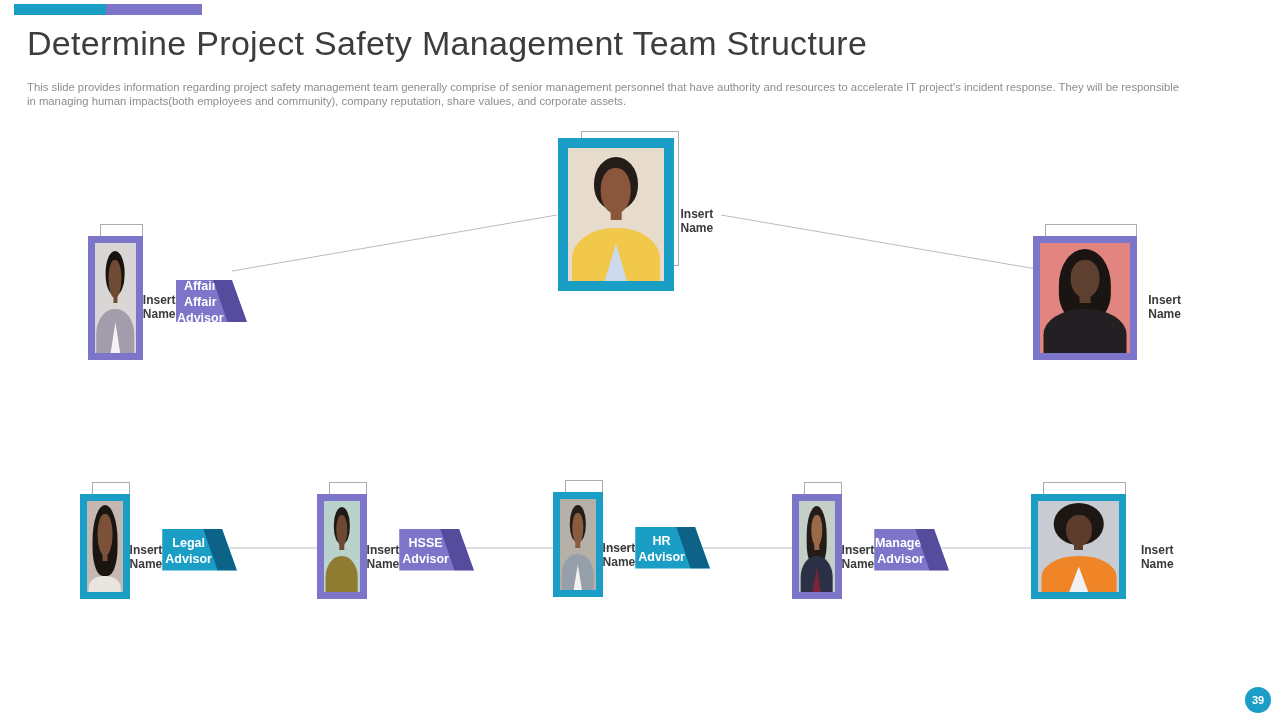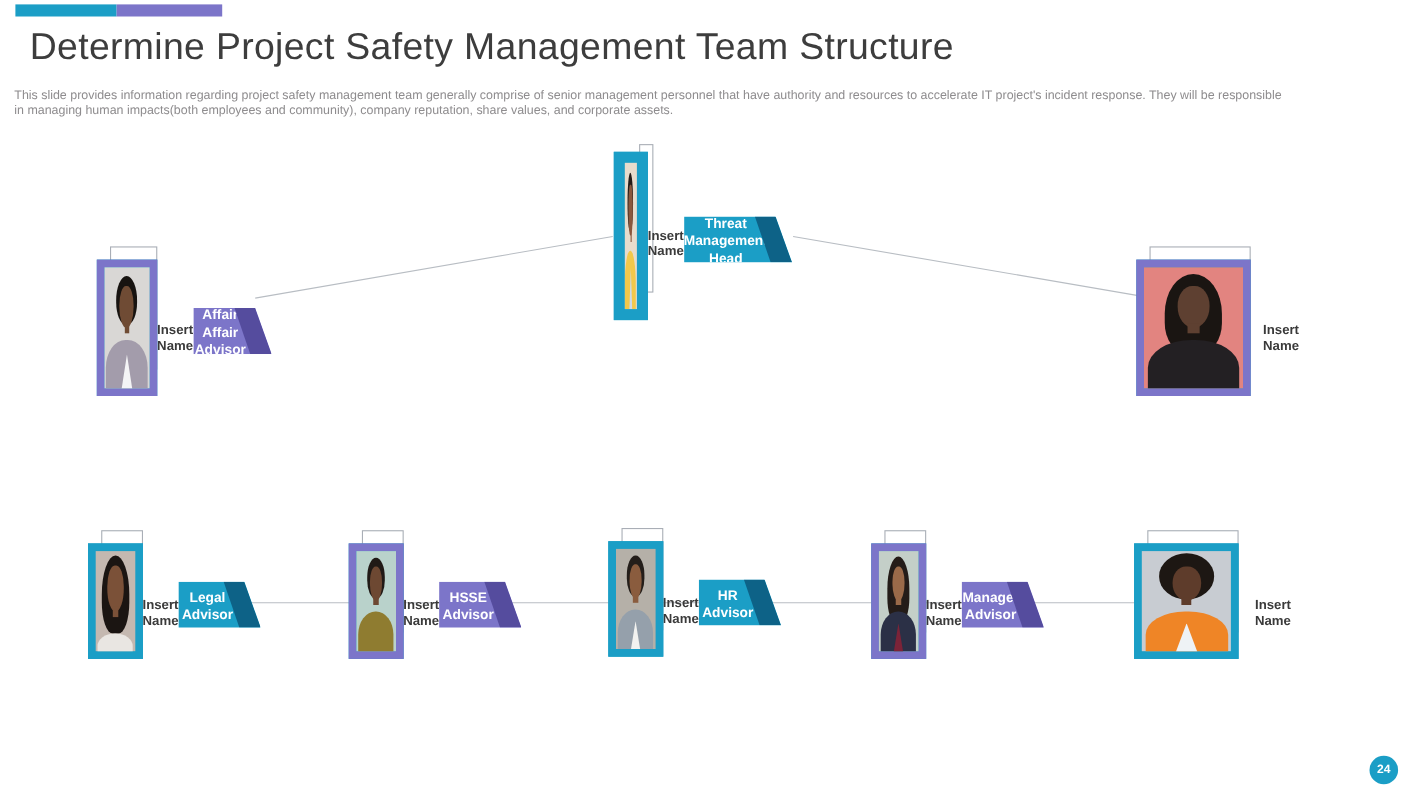--- a/index.html
+++ b/index.html
@@ -8,21 +8,21 @@
 
   
   .bar-teal   { position:absolute; left:14px;  top:4px; width:92px; height:11px; background:#1b9ec6; }
   .bar-purple { position:absolute; left:106px; top:4px; width:96px; height:11px; background:#7c75c9; }
 
   .title {
     position:absolute; left:27px; top:24px; width:1100px;
     font-size:34px; font-weight:400; color:#3d3d3d; letter-spacing:0.3px;
   }
   .description {
-    position:absolute; left:13px; top:80px; width:1162px;
+    position:absolute; left:27px; top:80px; width:1162px;
     font-size:11.3px; line-height:1.25; color:#8e8c8e;
   }
 
   
   .connectors { position:absolute; left:0; top:0; z-index:1; }
 
   
   .node { position:absolute; z-index:2; display:flex; flex-direction:row; align-items:center; text-align:center; }
   .frame { position:relative; background:#1b9ec6; }
   .node.teal   .frame { border:7px solid #1b9ec6; }
@@ -121,24 +121,20 @@
       <div class="node pos-threat-management-head teal">
     <div class="frame">
       <div class="photo">
         <div class="hair"></div>
         <div class="head"></div>
         <div class="torso"></div>
         <div class="shirt"></div>
       </div>
     </div>
     <div class="name">Insert Name</div>
-    <div class="ribbon">
-      <div class="r1">Threat</div>
-      <div class="r2">Management Head</div>
-    </div>
   </div>
       <div class="node pos-public-affair-advisor purple">
     <div class="frame">
       <div class="photo">
         <div class="hair"></div>
         <div class="head"></div>
         <div class="torso"></div>
         <div class="shirt"></div>
       </div>
     </div>
@@ -225,14 +221,14 @@
         <div class="hair"></div>
         <div class="head"></div>
         <div class="torso"></div>
         <div class="shirt"></div>
       </div>
     </div>
     <div class="name">Insert Name</div>
   </div>
     </div>
 
-  <div class="page-badge">24</div>
+  <div class="page-badge">39</div>
 </div>
 
 </body></html>

